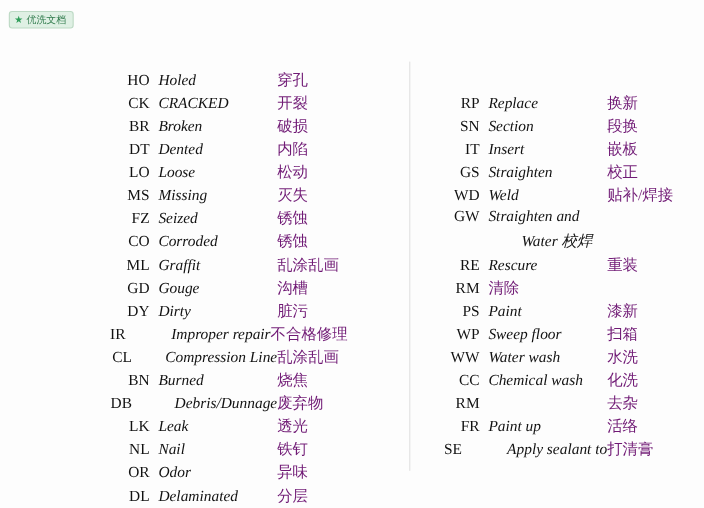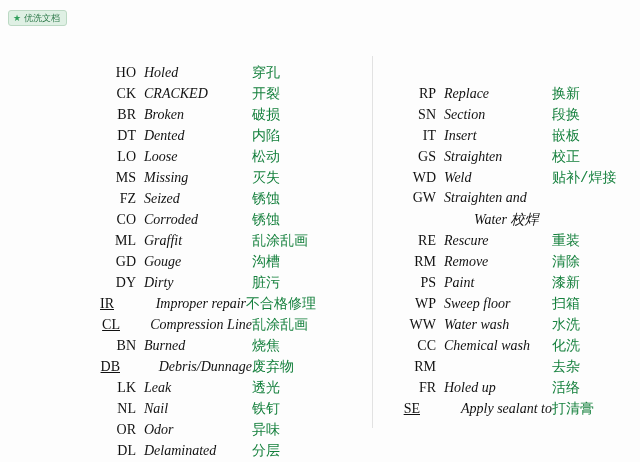--- a/index.html
+++ b/index.html
@@ -73,26 +73,26 @@
   .eng {
     font-size: 14px;
     color: #111;
     font-family: "Liberation Serif", serif;
     min-width: 108px;
     box-sizing: border-box;
     font-style: italic;
   }
   .cn {
     font-size: 14px;
-    color: #15803d;
-    font-family: Liberation Mono, monospace;
-    box-sizing: border-box;
-  }
-  
-  .row.wide .code { width: 40px; padding-right: 6px; text-decoration: underline; }
+    color: #701a75;
+    font-family: Liberation Serif, serif;
+    box-sizing: border-box;
+  }
+  
+  .row.wide .code { width: 40px; padding-right: 6px; }
   .row.wide .eng { min-width: 126px; text-align: right; }
 
   
   .row.indent .code { width: 58px; }
   .row.indent .eng { min-width: 108px; padding-left: 30px; }
 
   
   #divider {
     position: absolute;
     left: 372px;
@@ -252,21 +252,20 @@
         <span class="eng">Water  校焊</span>
         <span class="cn"></span>
       </div>
       <div class="row">
         <span class="code">RE</span>
         <span class="eng">Rescure</span>
         <span class="cn">重装</span>
       </div>
       <div class="row">
         <span class="code">RM</span>
-        <span class="eng">Remove</span>
         <span class="cn">清除</span>
       </div>
       <div class="row">
         <span class="code">PS</span>
         <span class="eng">Paint</span>
         <span class="cn">漆新</span>
       </div>
       <div class="row">
         <span class="code">WP</span>
         <span class="eng">Sweep floor</span>
@@ -282,21 +281,21 @@
         <span class="eng">Chemical wash</span>
         <span class="cn">化洗</span>
       </div>
       <div class="row">
         <span class="code">RM</span>
         <span class="eng"></span>
         <span class="cn">去杂</span>
       </div>
       <div class="row">
         <span class="code">FR</span>
-        <span class="eng">Holed up</span>
+        <span class="eng">Paint up</span>
         <span class="cn">活络</span>
       </div>
       <div class="row wide">
         <span class="code">SE</span>
         <span class="eng">Apply sealant to</span>
         <span class="cn">打清膏</span>
       </div>
     </div>
 
 </div>

